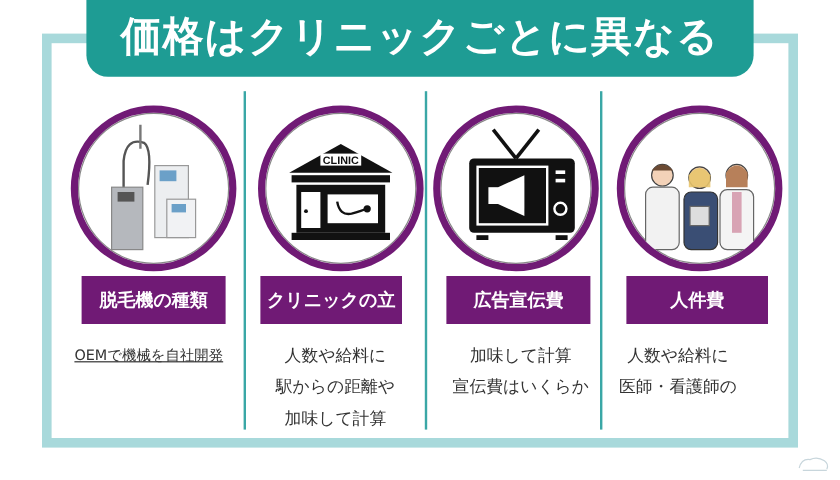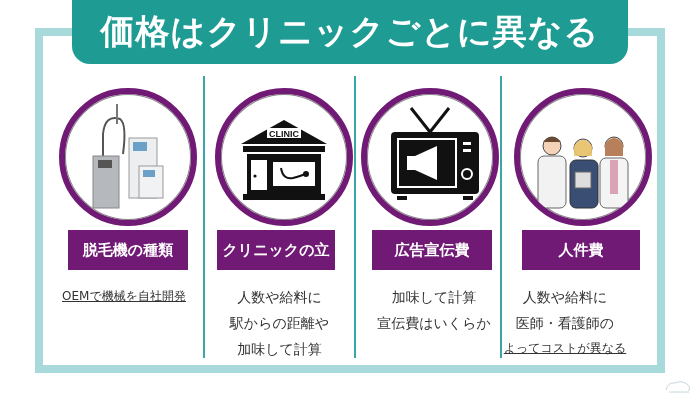--- a/index.html
+++ b/index.html
@@ -105,20 +105,19 @@
       <circle cx="94" cy="52" r="9" fill="#f3d2b8" stroke="#444"></circle>
       <path d="M85 50 Q94 38 103 50 L103 62 L85 62 Z" fill="#b7805a"></path>
       <rect x="80" y="64" width="28" height="50" rx="6" fill="#f4f4f4" stroke="#666"></rect>
       <rect x="90" y="66" width="8" height="34" fill="#d8a3b4"></rect>
     </svg>
   </div>
   <div class="label" style="left:20px;width:118px">人件費</div>
   <div class="desc">
     <div>人数や給料に</div>
     <div>医師・看護師の</div>
-    <div class="small">よってコストが異なる</div>
   </div>
 </div>
 
 <svg class="logo" viewBox="0 0 30 16">
   <path d="M3 12 Q5 4 12 5 Q18 2 24 6 Q28 9 26 13" stroke="#c8d6dc" stroke-width="1" fill="none"></path>
   <line x1="6" y1="14" x2="26" y2="14" stroke="#c8d6dc" stroke-width="1"></line>
 </svg>
 
 </body></html>

